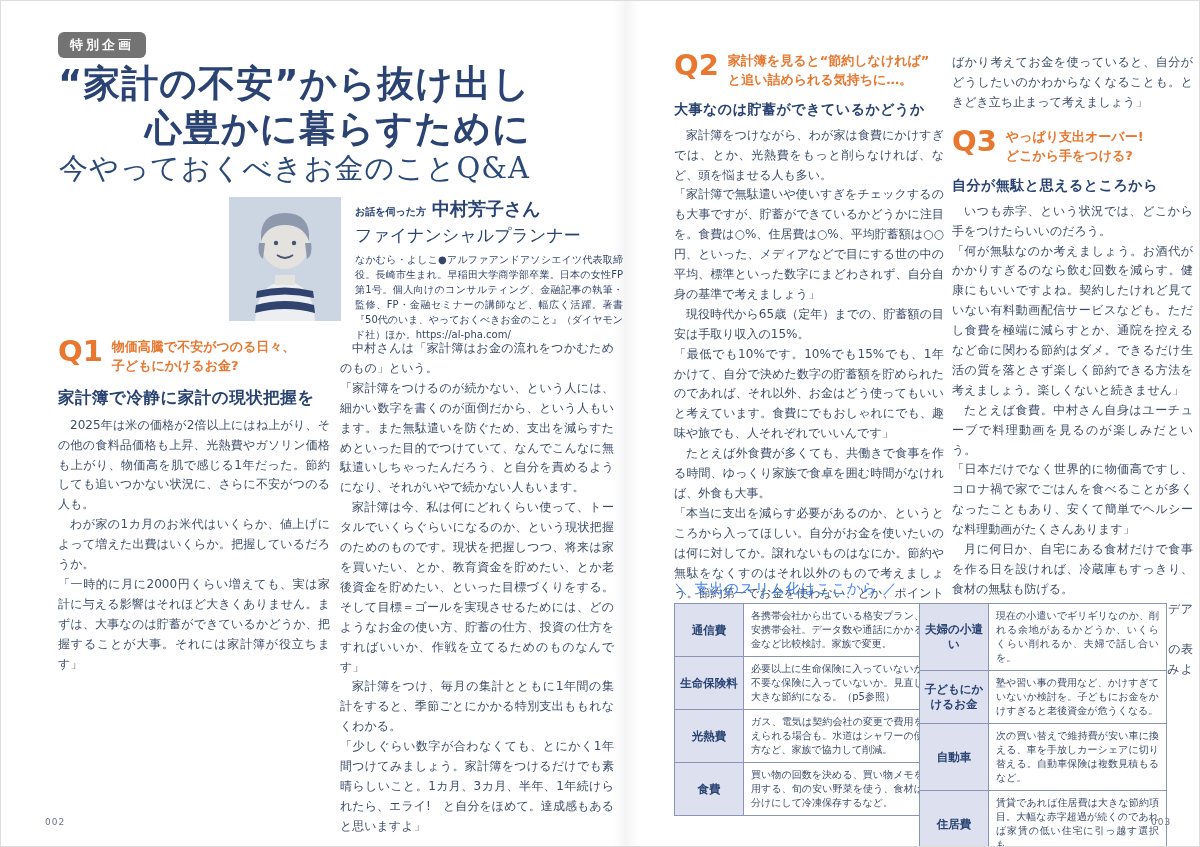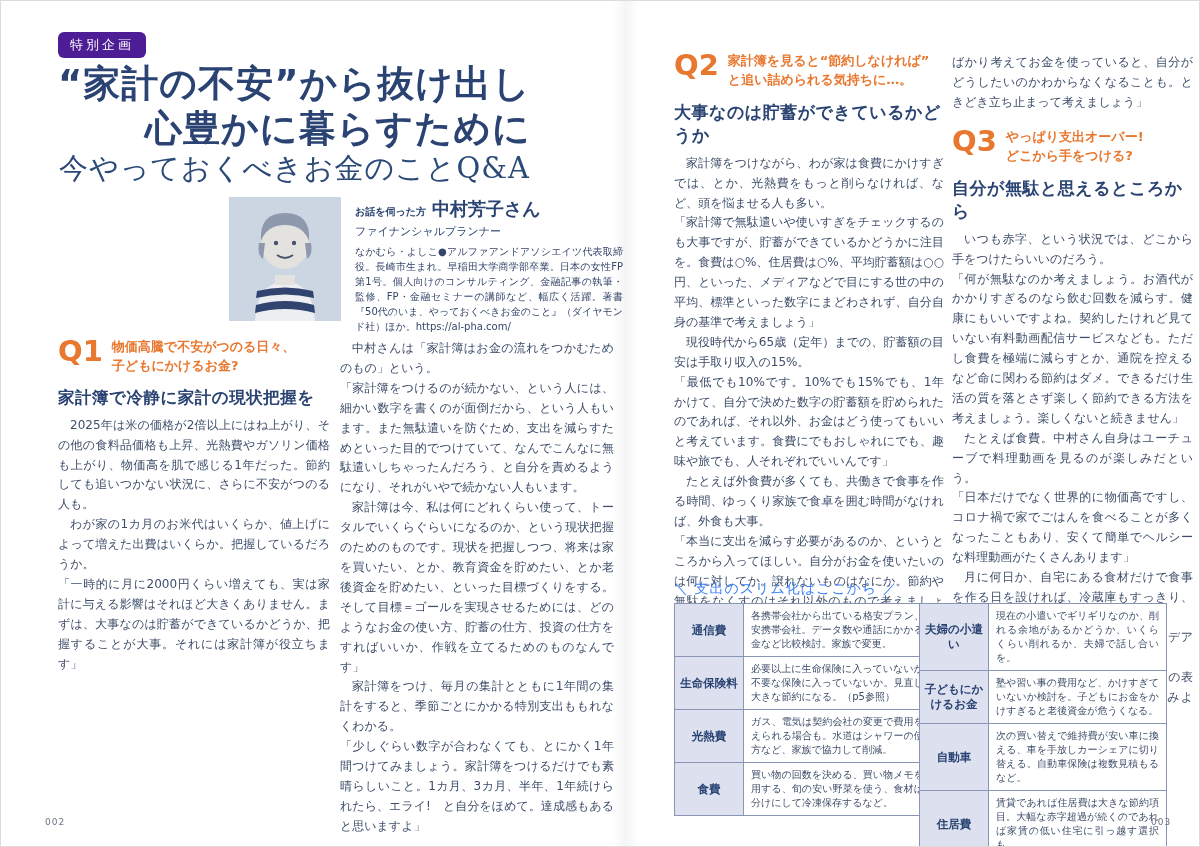--- a/index.html
+++ b/index.html
@@ -3,39 +3,39 @@
 <meta charset="utf-8">
 <style>
   html,body{margin:0;padding:0;background:#f3f3f3;}
   #spread{position:relative;width:1200px;height:847px;background:#ffffff;
           font-family:"DejaVu Sans","Liberation Sans",sans-serif;overflow:hidden;
           border:1px solid #dcdcdc;box-sizing:border-box;}
   #gutter{position:absolute;left:612px;top:0;width:26px;height:847px;
           background:linear-gradient(90deg,rgba(0,0,0,0) 0%,rgba(40,50,80,0.05) 50%,rgba(0,0,0,0) 100%);}
   .abs{position:absolute;}
   
-  .badge{background:#4c1d95;color:#fff;font-size:13px;font-weight:normal;
+  .badge{background:#737373;color:#fff;font-size:13px;font-weight:bold;
          letter-spacing:3px;padding:4px 12px;border-radius:6px;display:inline-block;}
   
   .title-line{font-size:37px;font-weight:800;color:#2a4373;letter-spacing:1px;line-height:1.22;text-align:right;}
   .subtitle{font-family:"DejaVu Serif","Liberation Serif",serif;font-size:29px;color:#2c4a78;letter-spacing:1px;}
   
   .profile{display:flex;gap:14px;}
   .photo-box{width:112px;height:124px;flex:0 0 auto;}
   .profile-text{width:268px;color:#2a4373;}
   .lead{font-size:10px;font-weight:bold;margin-right:6px;}
   .pname{font-size:18px;font-weight:800;}
-  .prole{font-size:11px;margin-top:3px;}
+  .prole{font-size:17px;margin-top:3px;}
   .pbio{font-size:10px;line-height:1.5;margin-top:5px;text-align:justify;color:#35456a;}
   
   .q-row{display:flex;align-items:flex-start;}
   .q-num{font-size:29px;font-weight:800;color:#e8772f;line-height:1;margin-right:9px;}
   .q-text{font-size:13px;font-weight:bold;color:#e8772f;line-height:1.45;padding-top:1px;}
   .sec-head{font-size:16.5px;font-weight:800;color:#2a4373;letter-spacing:0.5px;margin:11px 0 7px 0;}
-  .sec-head.small{font-size:17px;}
+  .sec-head.small{font-size:14px;}
   .body p{margin:0;font-size:12px;color:#3d4d69;line-height:1.66;text-align:justify;}
   .body p.ind{text-indent:12px;}
   
   .slim-title{font-size:14px;font-weight:400;color:#3b82f6;letter-spacing:1px;}
   table.slim{border-collapse:collapse;background:#fff;}
   table.slim td{border:1px solid #8a94b4;vertical-align:middle;}
   td.lab{width:60px;background:#dde1ef;color:#2a4373;font-weight:bold;
          font-size:11.5px;text-align:center;padding:3px 4px;line-height:1.3;}
   td.desc{font-size:10px;color:#3d4d69;line-height:1.4;padding:5px 7px;text-align:justify;}
   .pagenum{font-size:9px;color:#6b7487;letter-spacing:1px;}

